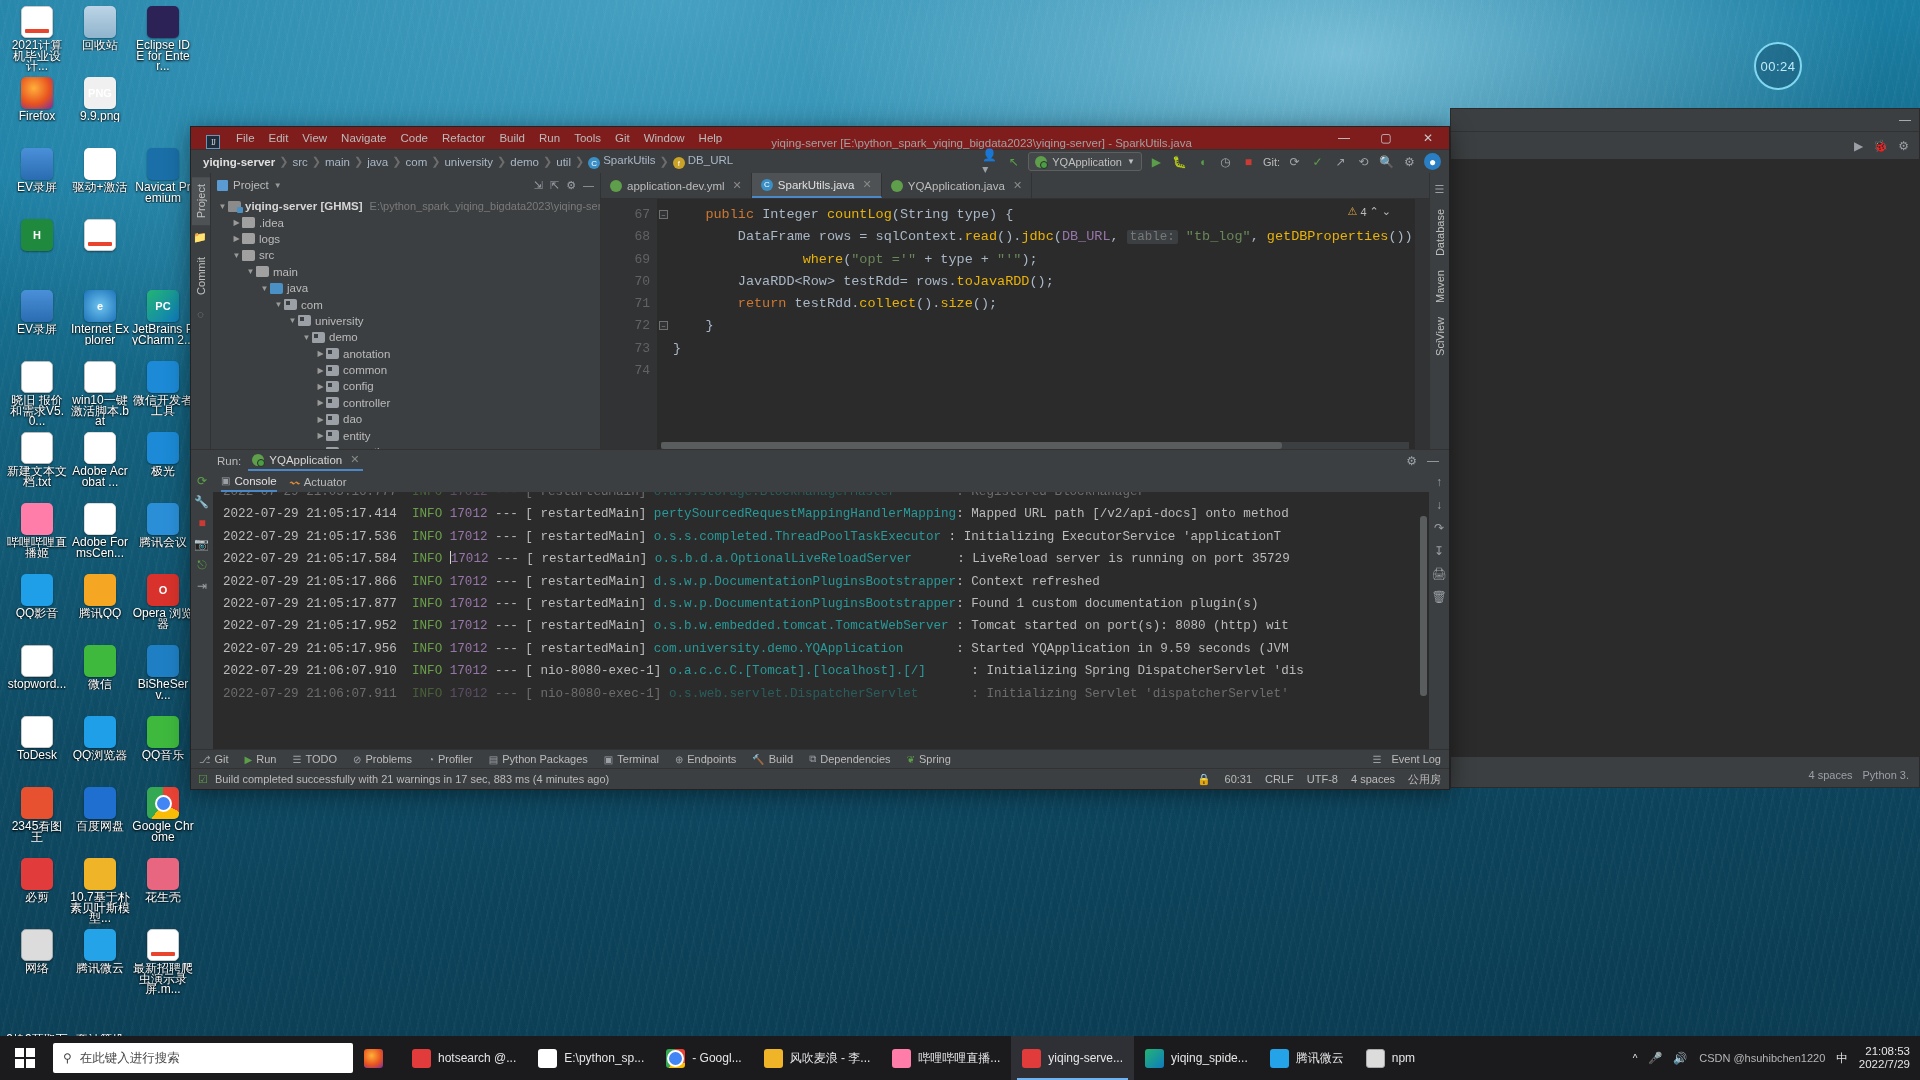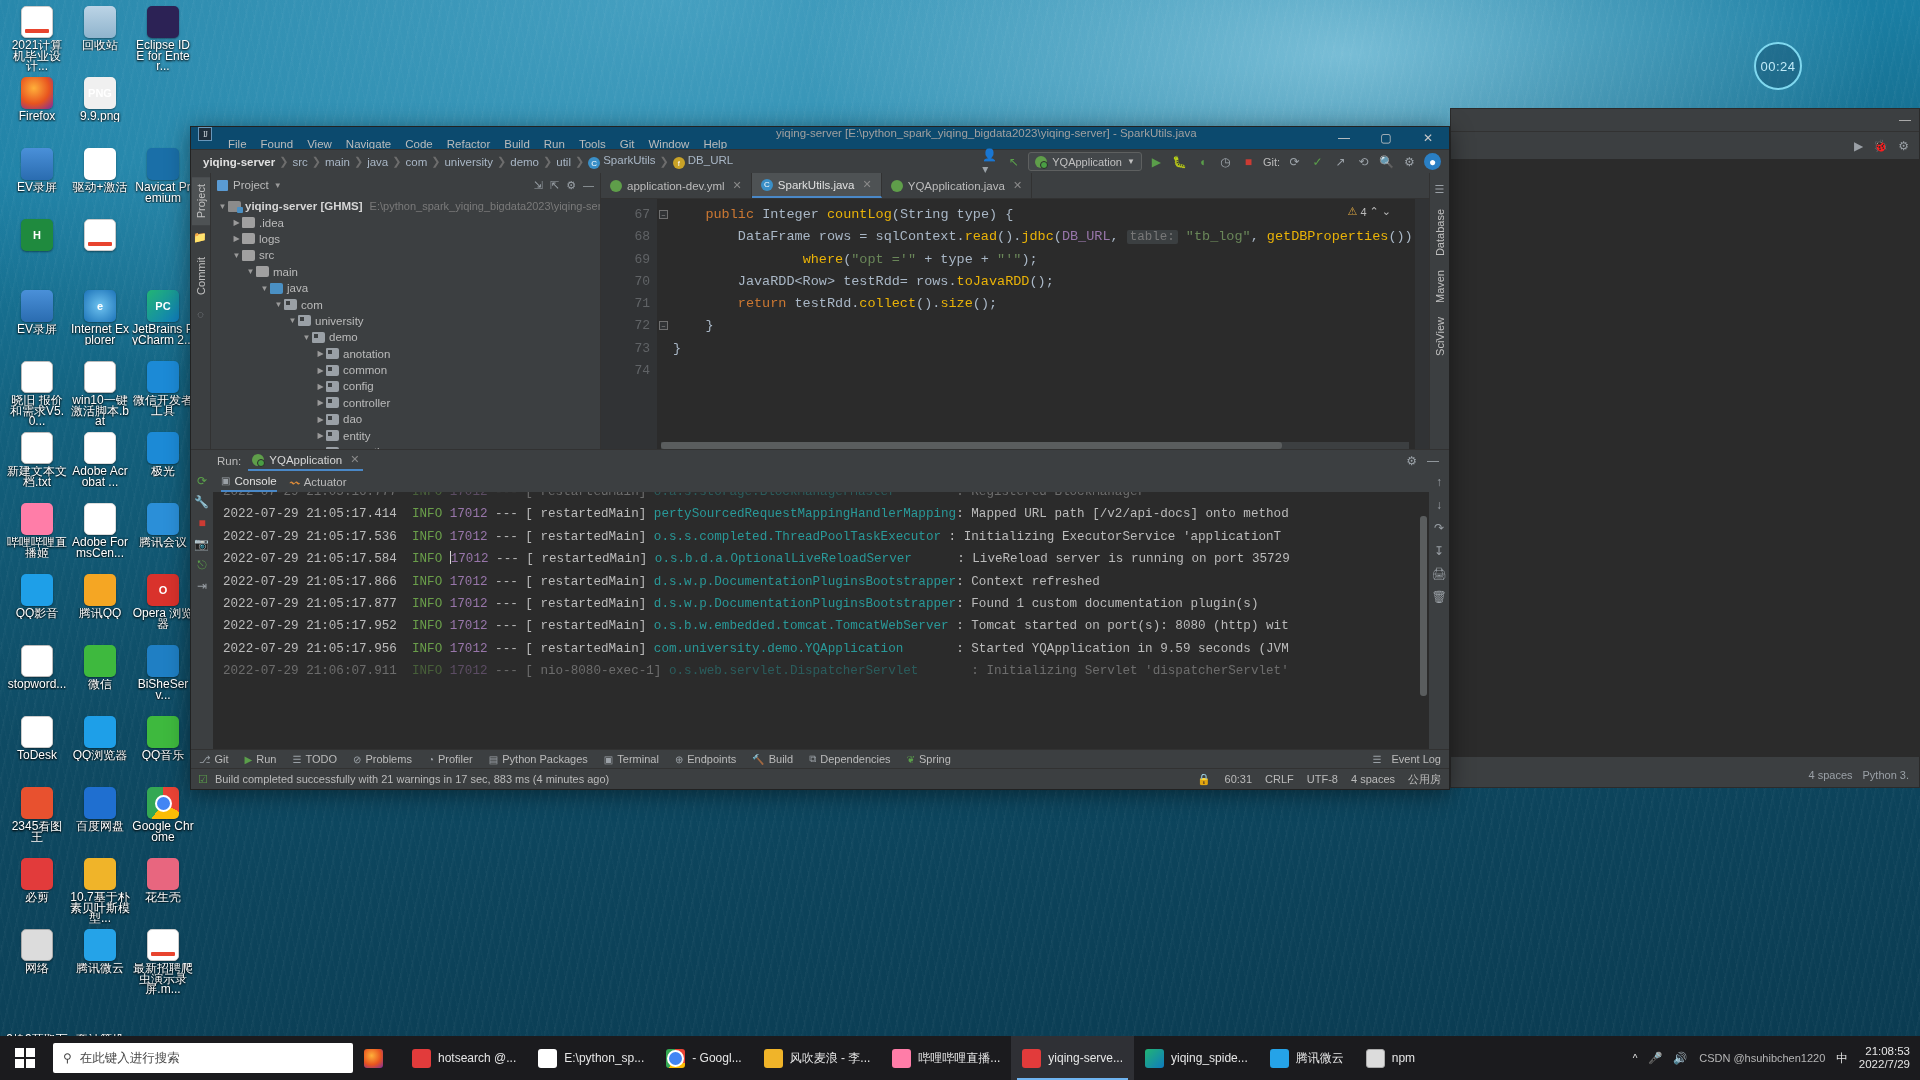--- a/index.html
+++ b/index.html
@@ -105,22 +105,22 @@
   #ide{
     position:absolute; left:190px; top:126px; width:1260px; height:664px;
     background:#3c3f41; z-index:12;
     border:1px solid #222;
     font-family:"Liberation Sans", sans-serif;
     display:flex;flex-direction:column;
     box-shadow:0 4px 22px rgba(0,0,0,.45);
   }
   
   #ide-titlebar{
-    height:22px;background:#0c4a6e;display:flex;align-items:flex-start;
-    padding:0 0 0 7px; color:#bbbbbb;font-size:11.5px; flex:none;
+    height:22px;background:#7f1d1d;display:flex;align-items:flex-end;
+    padding:0 0 0 15px; color:#bbbbbb;font-size:11.5px; flex:none;
   }
   .ij-logo{
     width:14px;height:14px;border:1px solid #6897bb;background:#1f2d3a;
     color:#cfd6dd;font-size:8px;display:flex;align-items:center;justify-content:center;
     font-family:"Liberation Serif",serif;margin-right:9px;letter-spacing:-1px;
   }
   .menu-item{padding:0 7px;font-size:11.5px;color:#bbbbbb;line-height:22px;cursor:default;}
   #win-title{flex:1;text-align:left;padding-left:42px;color:#a0a0a0;font-size:11.5px;white-space:nowrap;overflow:hidden;}
   .win-btn{width:42px;height:22px;display:flex;align-items:center;justify-content:center;color:#c8c8c8;font-size:12px;}
 
@@ -491,21 +491,21 @@
     <span>Python 3.</span>
   </div>
 </div>
 
 <div id="ide">
 
   <div id="ide-titlebar">
     <div class="ij-logo">IJ</div>
     <div id="menu-row" style="display:flex;margin-top:6px;">
         <span class="menu-item">File</span>
-        <span class="menu-item">Found</span>
+        <span class="menu-item">Edit</span>
         <span class="menu-item">View</span>
         <span class="menu-item">Navigate</span>
         <span class="menu-item">Code</span>
         <span class="menu-item">Refactor</span>
         <span class="menu-item">Build</span>
         <span class="menu-item">Run</span>
         <span class="menu-item">Tools</span>
         <span class="menu-item">Git</span>
         <span class="menu-item">Window</span>
         <span class="menu-item">Help</span>
@@ -757,20 +757,21 @@
         <div id="console-out">
           <div id="loglines" style="margin-top: -12px;">
               <div class="logline lg-faded"><span class="lg-date">2022-07-29 21:05:16.777</span>  <span class="lg-info">INFO</span> <span class="lg-pid">17012</span> <span class="lg-dash">---</span> <span class="lg-thread">[ restartedMain]</span> <span class="lg-cls">o.a.s.storage.BlockManagerMaster        </span><span class="lg-msg">: Registered BlockManager</span></div>
               <div class="logline"><span class="lg-date">2022-07-29 21:05:17.414</span>  <span class="lg-info">INFO</span> <span class="lg-pid">17012</span> <span class="lg-dash">---</span> <span class="lg-thread">[ restartedMain]</span> <span class="lg-cls">pertySourcedRequestMappingHandlerMapping</span><span class="lg-msg">: Mapped URL path [/v2/api-docs] onto method</span></div>
               <div class="logline"><span class="lg-date">2022-07-29 21:05:17.536</span>  <span class="lg-info">INFO</span> <span class="lg-pid">17012</span> <span class="lg-dash">---</span> <span class="lg-thread">[ restartedMain]</span> <span class="lg-cls">o.s.s.completed.ThreadPoolTaskExecutor </span><span class="lg-msg">: Initializing ExecutorService 'applicationT</span></div>
               <div class="logline"><span class="lg-date">2022-07-29 21:05:17.584</span>  <span class="lg-info">INFO</span> <span class="caretbar"></span><span class="lg-pid">17012</span> <span class="lg-dash">---</span> <span class="lg-thread">[ restartedMain]</span> <span class="lg-cls">o.s.b.d.a.OptionalLiveReloadServer      </span><span class="lg-msg">: LiveReload server is running on port 35729</span></div>
               <div class="logline"><span class="lg-date">2022-07-29 21:05:17.866</span>  <span class="lg-info">INFO</span> <span class="lg-pid">17012</span> <span class="lg-dash">---</span> <span class="lg-thread">[ restartedMain]</span> <span class="lg-cls">d.s.w.p.DocumentationPluginsBootstrapper</span><span class="lg-msg">: Context refreshed</span></div>
               <div class="logline"><span class="lg-date">2022-07-29 21:05:17.877</span>  <span class="lg-info">INFO</span> <span class="lg-pid">17012</span> <span class="lg-dash">---</span> <span class="lg-thread">[ restartedMain]</span> <span class="lg-cls">d.s.w.p.DocumentationPluginsBootstrapper</span><span class="lg-msg">: Found 1 custom documentation plugin(s)</span></div>
               <div class="logline"><span class="lg-date">2022-07-29 21:05:17.952</span>  <span class="lg-info">INFO</span> <span class="lg-pid">17012</span> <span class="lg-dash">---</span> <span class="lg-thread">[ restartedMain]</span> <span class="lg-cls">o.s.b.w.embedded.tomcat.TomcatWebServer </span><span class="lg-msg">: Tomcat started on port(s): 8080 (http) wit</span></div>
               <div class="logline"><span class="lg-date">2022-07-29 21:05:17.956</span>  <span class="lg-info">INFO</span> <span class="lg-pid">17012</span> <span class="lg-dash">---</span> <span class="lg-thread">[ restartedMain]</span> <span class="lg-cls">com.university.demo.YQApplication       </span><span class="lg-msg">: Started YQApplication in 9.59 seconds (JVM</span></div>
+              <div class="logline"><span class="lg-date">2022-07-29 21:06:07.910</span>  <span class="lg-info">INFO</span> <span class="lg-pid">17012</span> <span class="lg-dash">---</span> <span class="lg-thread">[ nio-8080-exec-1]</span> <span class="lg-cls">o.a.c.c.C.[Tomcat].[localhost].[/]      </span><span class="lg-msg">: Initializing Spring DispatcherServlet 'dis</span></div>
               <div class="logline lg-faded"><span class="lg-date">2022-07-29 21:06:07.911</span>  <span class="lg-info">INFO</span> <span class="lg-pid">17012</span> <span class="lg-dash">---</span> <span class="lg-thread">[ nio-8080-exec-1]</span> <span class="lg-cls">o.s.web.servlet.DispatcherServlet       </span><span class="lg-msg">: Initializing Servlet 'dispatcherServlet'</span></div>
             </div>
           <div id="console-scroll"></div>
         </div>
       </div>
 
       <div class="console-side">
         <span class="rt">↑</span>
         <span class="rt">↓</span>
         <span class="rt">↷</span>

